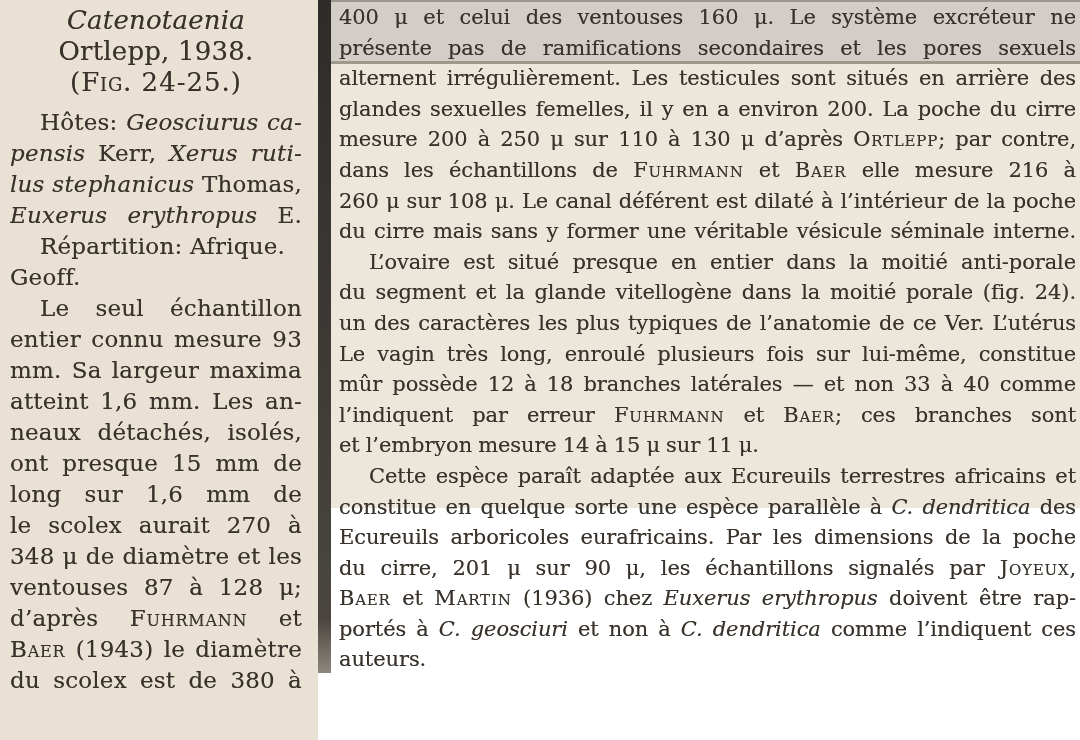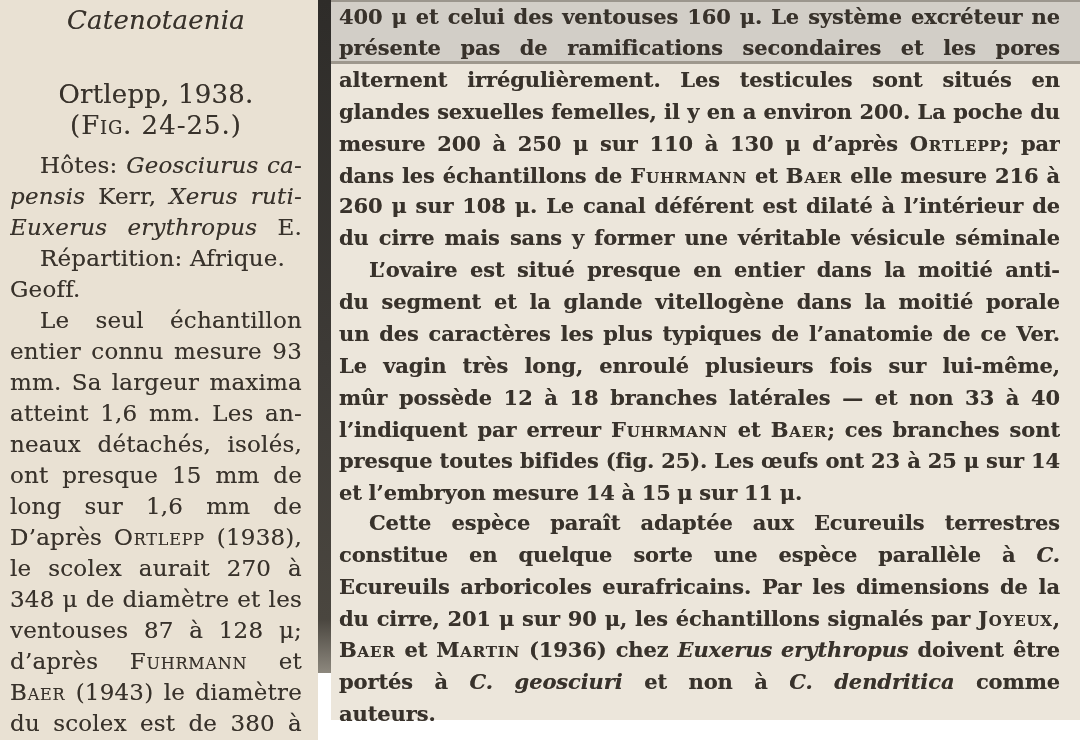--- a/index.html
+++ b/index.html
@@ -18,24 +18,24 @@
     box-sizing:border-box;padding:5px 16px 0 10px;
     font-size:23px;line-height:31px;letter-spacing:.2px;
   }
   
   .divider{
     position:absolute;left:318px;top:0;width:13px;height:673px;
     background:linear-gradient(180deg,#2e2c29 0%,var(--divider-bar,#3e3b37) 55%,#4a463f 92%,#8d887e 100%);
   }
   
   .right-col{
-    position:absolute;left:331px;top:0;width:749px;height:720px;
+    position:absolute;left:331px;top:0;width:749px;height:508px;
     background:var(--right-column-background,#ece6db);
-    box-sizing:border-box;padding:2px 20px 0 8px;
-    font-size:21px;line-height:30.6px;letter-spacing:-.1px;word-spacing:-.5px;font-weight:bold;
+    box-sizing:border-box;padding:2px 4px 0 8px;
+    font-size:21px;line-height:30.6px;letter-spacing:-.1px;word-spacing:-.5px;
   }
   
   .top-band{
     position:absolute;left:0;top:0;right:0;height:64px;
     background:var(--top-band-background,#d2cec7);
     border-top:2px solid #9b968d;
     border-bottom:3px solid #9e988d;
     box-sizing:border-box;
   }
   .lines{position:relative;z-index:1;}
@@ -47,49 +47,49 @@
   }
   .left-col .line{max-height:31px;}
   .line.short{text-align-last:left;-moz-text-align-last:left;}
   .line.ind{text-indent:30px;}
   .line.gap{margin-top:10px;}
 
   .line.h1,.line.h2,.line.h3{
     text-align:center;text-align-last:center;-moz-text-align-last:center;
   }
   .line.h1{font-size:26px;}
-  .line.h2{font-size:26px;margin-top:43px;}
+  .line.h2{font-size:26px;}
   .line.h3{font-size:26px;letter-spacing:1px;line-height:30px;}
 
   .i{font-style:italic;}
   .sc{font-variant-caps:small-caps;letter-spacing:.8px;}
 </style>
 </head>
 <body>
 
 <div class="page">
 
   <div class="left-col">
     <div class="lines">
         <div class="line h1"><span class="i">Catenotaenia geosciuri</span></div>
         <div class="line h2"><span>Ortlepp, 1938.</span></div>
         <div class="line h3"><span>(</span><span class="sc">Fig</span><span>. 24-25.)</span></div>
         <div class="line ind gap"><span>Hôtes: </span><span class="i">Geosciurus ca-</span></div>
         <div class="line"><span class="i">pensis</span><span> Kerr, </span><span class="i">Xerus ruti-</span></div>
+        <div class="line"><span class="i">lus stephanicus</span><span> Thomas,</span></div>
         <div class="line"><span class="i">Euxerus erythropus</span><span> E.</span></div>
         <div class="line ind short"><span>Répartition: Afrique.</span></div>
         <div class="line short"><span>Geoff.</span></div>
         <div class="line ind"><span>Le seul échantillon</span></div>
         <div class="line"><span>entier connu mesure 93</span></div>
         <div class="line"><span>mm. Sa largeur maxima</span></div>
         <div class="line"><span>atteint 1,6 mm. Les an-</span></div>
         <div class="line"><span>neaux détachés, isolés,</span></div>
         <div class="line"><span>ont presque 15 mm de</span></div>
         <div class="line"><span>long sur 1,6 mm de large.</span></div>
-        <div class="line"><span>D’après </span><span class="sc">Ortlepp</span><span> (1938),</span></div>
         <div class="line"><span>le scolex aurait 270 à</span></div>
         <div class="line"><span>348 μ de diamètre et les</span></div>
         <div class="line"><span>ventouses 87 à 128 μ;</span></div>
         <div class="line"><span>d’après </span><span class="sc">Fuhrmann</span><span> et</span></div>
         <div class="line"><span class="sc">Baer</span><span> (1943) le diamètre</span></div>
         <div class="line"><span>du scolex est de 380 à</span></div>
       </div>
   </div>
 
   <div class="divider"></div>
@@ -104,21 +104,20 @@
         <div class="line"><span>mesure 200 à 250 μ sur 110 à 130 μ d’après </span><span class="sc">Ortlepp</span><span>; par contre,</span></div>
         <div class="line"><span>dans les échantillons de </span><span class="sc">Fuhrmann</span><span> et </span><span class="sc">Baer</span><span> elle mesure 216 à</span></div>
         <div class="line"><span>260 μ sur 108 μ. Le canal déférent est dilaté à l’intérieur de la poche</span></div>
         <div class="line"><span>du cirre mais sans y former une véritable vésicule séminale interne.</span></div>
         <div class="line ind"><span>L’ovaire est situé presque en entier dans la moitié anti-porale</span></div>
         <div class="line"><span>du segment et la glande vitellogène dans la moitié porale (fig. 24).</span></div>
         <div class="line"><span>un des caractères les plus typiques de l’anatomie de ce Ver. L’utérus</span></div>
         <div class="line"><span>Le vagin très long, enroulé plusieurs fois sur lui-même, constitue</span></div>
         <div class="line"><span>mûr possède 12 à 18 branches latérales — et non 33 à 40 comme</span></div>
         <div class="line"><span>l’indiquent par erreur </span><span class="sc">Fuhrmann</span><span> et </span><span class="sc">Baer</span><span>; ces branches sont</span></div>
-        <div class="line"><span>presque toutes bifides (fig. 25). Les œufs ont 23 à 25 μ sur 14 μ</span></div>
         <div class="line short"><span>et l’embryon mesure 14 à 15 μ sur 11 μ.</span></div>
         <div class="line ind"><span>Cette espèce paraît adaptée aux Ecureuils terrestres africains et</span></div>
         <div class="line"><span>constitue en quelque sorte une espèce parallèle à </span><span class="i">C. dendritica</span><span> des</span></div>
         <div class="line"><span>Ecureuils arboricoles eurafricains. Par les dimensions de la poche</span></div>
         <div class="line"><span>du cirre, 201 μ sur 90 μ, les échantillons signalés par </span><span class="sc">Joyeux</span><span>,</span></div>
         <div class="line"><span class="sc">Baer</span><span> et </span><span class="sc">Martin</span><span> (1936) chez </span><span class="i">Euxerus erythropus</span><span> doivent être rap-</span></div>
         <div class="line"><span>portés à </span><span class="i">C. geosciuri</span><span> et non à </span><span class="i">C. dendritica</span><span> comme l’indiquent ces</span></div>
         <div class="line short"><span>auteurs.</span></div>
       </div>
   </div>

